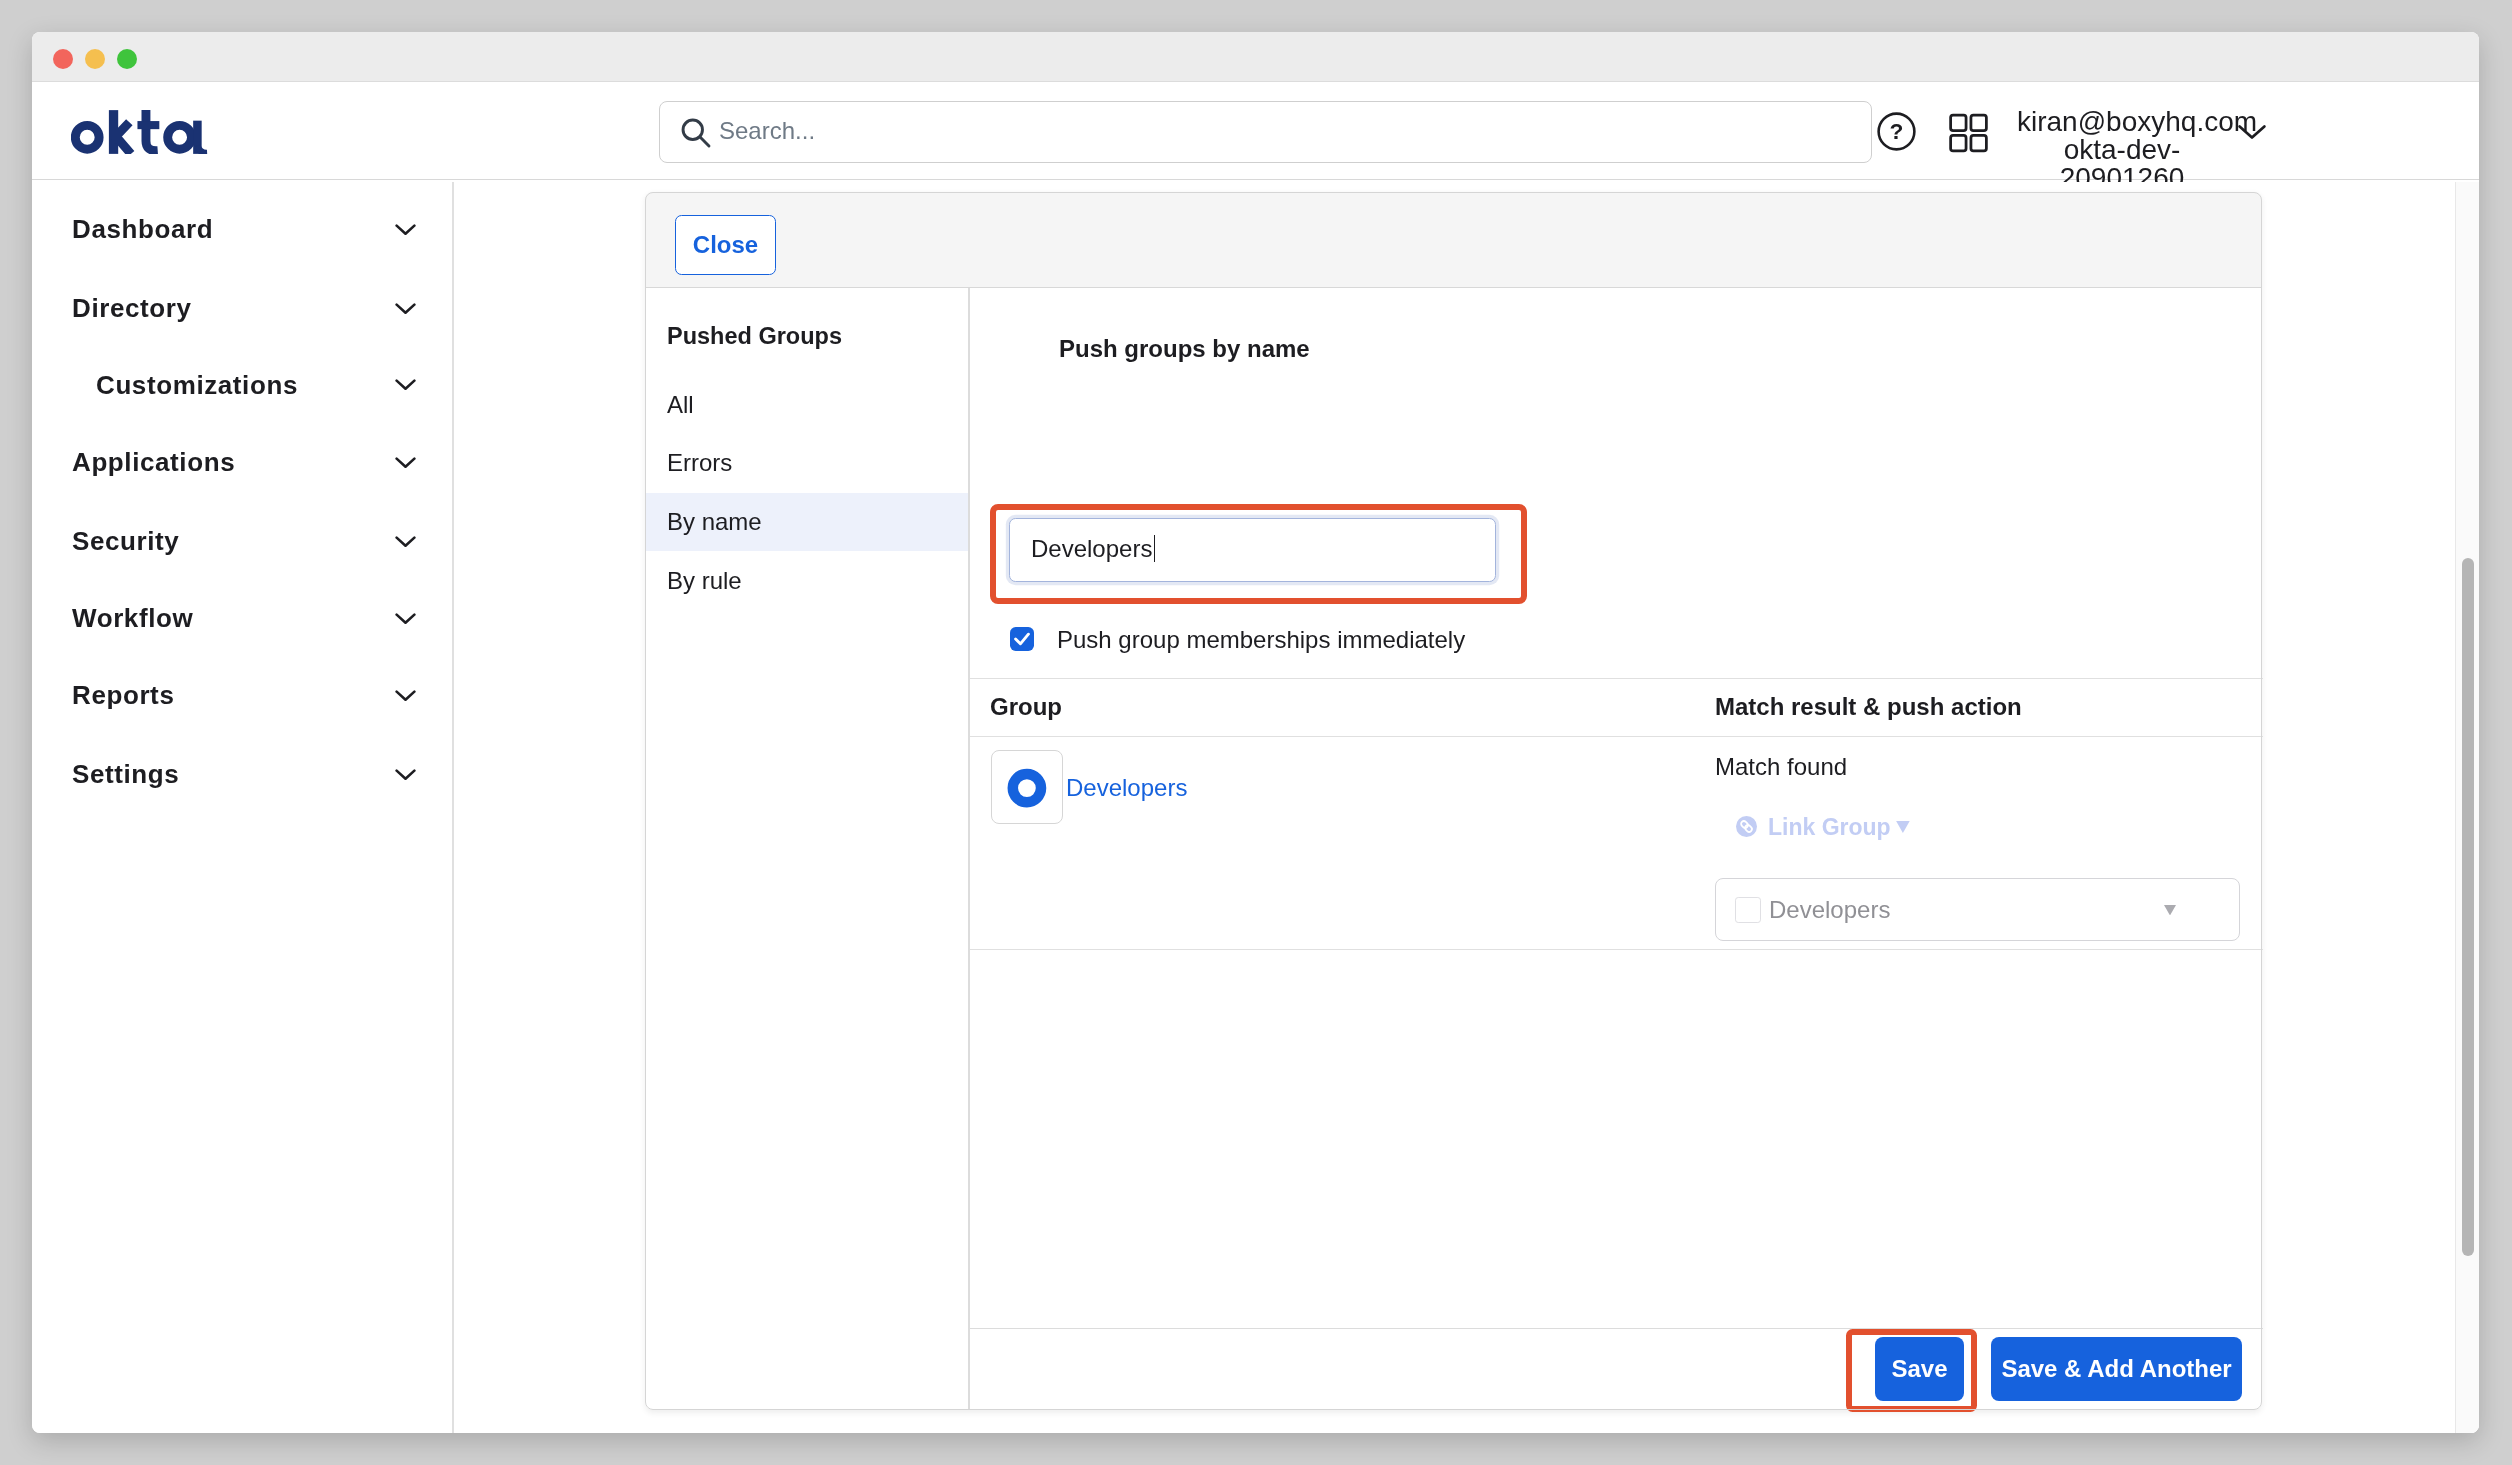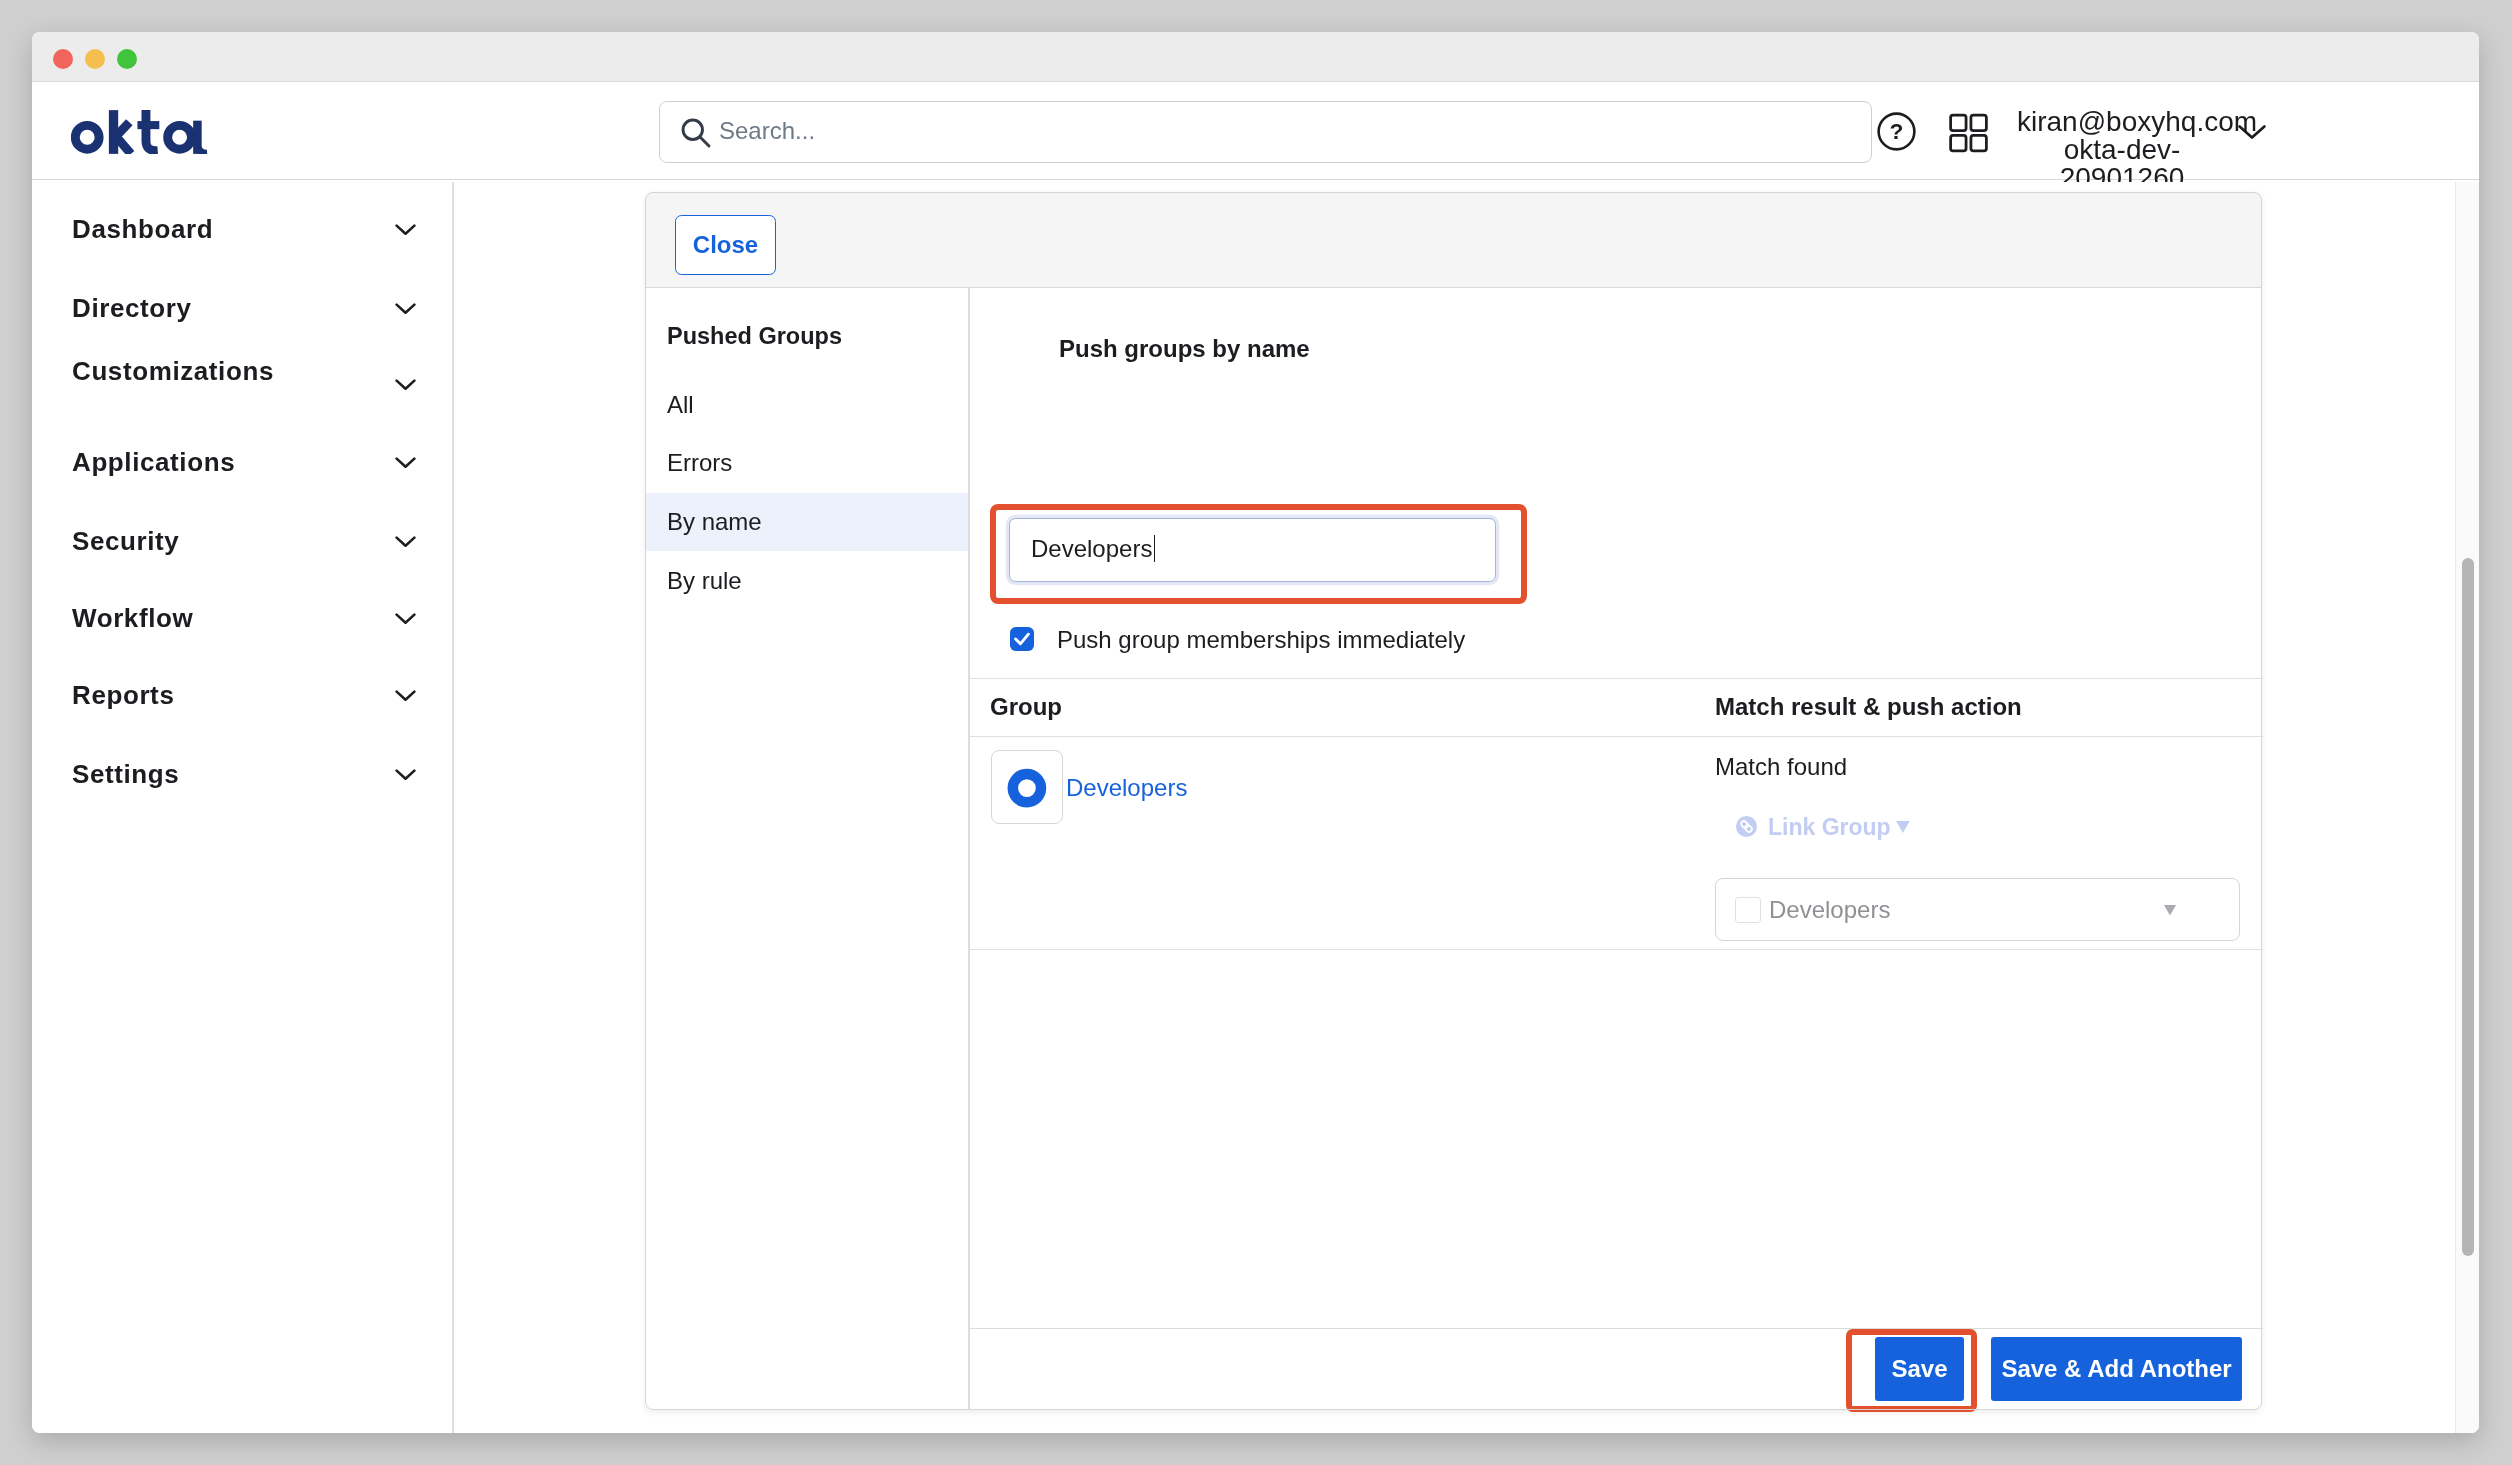--- a/index.html
+++ b/index.html
@@ -27,21 +27,21 @@
            border-radius:8px;
            box-shadow:0 2.4px 6.5px rgba(0,0,0,.07);padding-left:40px; }
   .panelhdr { position:absolute; left:0; top:0; width:100%; height:96px; background:#f5f5f5;
               border-bottom:1.6px solid #d8d8d8; border-radius:8px 8px 0 0; }
   .closebtn { position:absolute; left:30px; top:23px; width:101px; height:60px; border:1.6px solid #1662dd;
               border-radius:6.5px; background:#fff; color:#1662dd; font-size:24px; font-weight:bold;
               text-align:center; line-height:57px; }
   .subnav-border { position:absolute; left:323px; top:96px; width:1.6px; height:1122px; background:#dcdcdc; }
   .snitem { position:absolute; left:22px; font-size:24px; }
   .hline { position:absolute; height:1.6px; background:#e0e0e0; }
-  .btn { position:absolute; background:#1662dd; border-radius:3px; color:#fff; font-size:24px;
+  .btn { position:absolute; background:#1662dd; border-radius:8px; color:#fff; font-size:24px;
          font-weight:bold; text-align:center; height:64px; line-height:64px; top:1145px; }
   .orange { position:absolute; border:6.5px solid #e2502e; border-radius:8px; }
 </style>
 </head>
 <body>
 <div class="window">
   <div class="titlebar">
     <div class="dot" style="left:21px; background:#f2655c;"></div>
     <div class="dot" style="left:53px; background:#f5bf4f;"></div>
     <div class="dot" style="left:85px; background:#3fc43c;"></div>
@@ -88,21 +88,21 @@
     <svg class="abs" style="left:2205px; top:41px;" width="30" height="16" viewBox="0 0 37 20">
       <path d="M3 3 L18.5 17 L34 3" fill="none" stroke="#1d1d21" stroke-width="3.4" stroke-linecap="round" stroke-linejoin="round"></path>
     </svg>
   </div>
 
   <div class="content">
     <div class="sidebar-border"></div>
 
     <div class="navitem" style="top:33px;">Dashboard</div>
     <div class="navitem" style="top:112px;">Directory</div>
-    <div class="navitem" style="top:175px;">Customizations</div>
+    <div class="navitem" style="top:189px;margin-left:24px;">Customizations</div>
     <div class="navitem" style="top:266px;">Applications</div>
     <div class="navitem" style="top:345px;">Security</div>
     <div class="navitem" style="top:422px;">Workflow</div>
     <div class="navitem" style="top:499px;">Reports</div>
     <div class="navitem" style="top:578px;">Settings</div>
     <svg class="navchev" style="top:42px;" width="21" height="11.3" viewBox="0 0 26 14">
         <path d="M2 2 L13 12 L24 2" fill="none" stroke="#1d1d21" stroke-width="3.2" stroke-linecap="round" stroke-linejoin="round"></path>
       </svg>
     <svg class="navchev" style="top:121px;" width="21" height="11.3" viewBox="0 0 26 14">
         <path d="M2 2 L13 12 L24 2" fill="none" stroke="#1d1d21" stroke-width="3.2" stroke-linecap="round" stroke-linejoin="round"></path>

